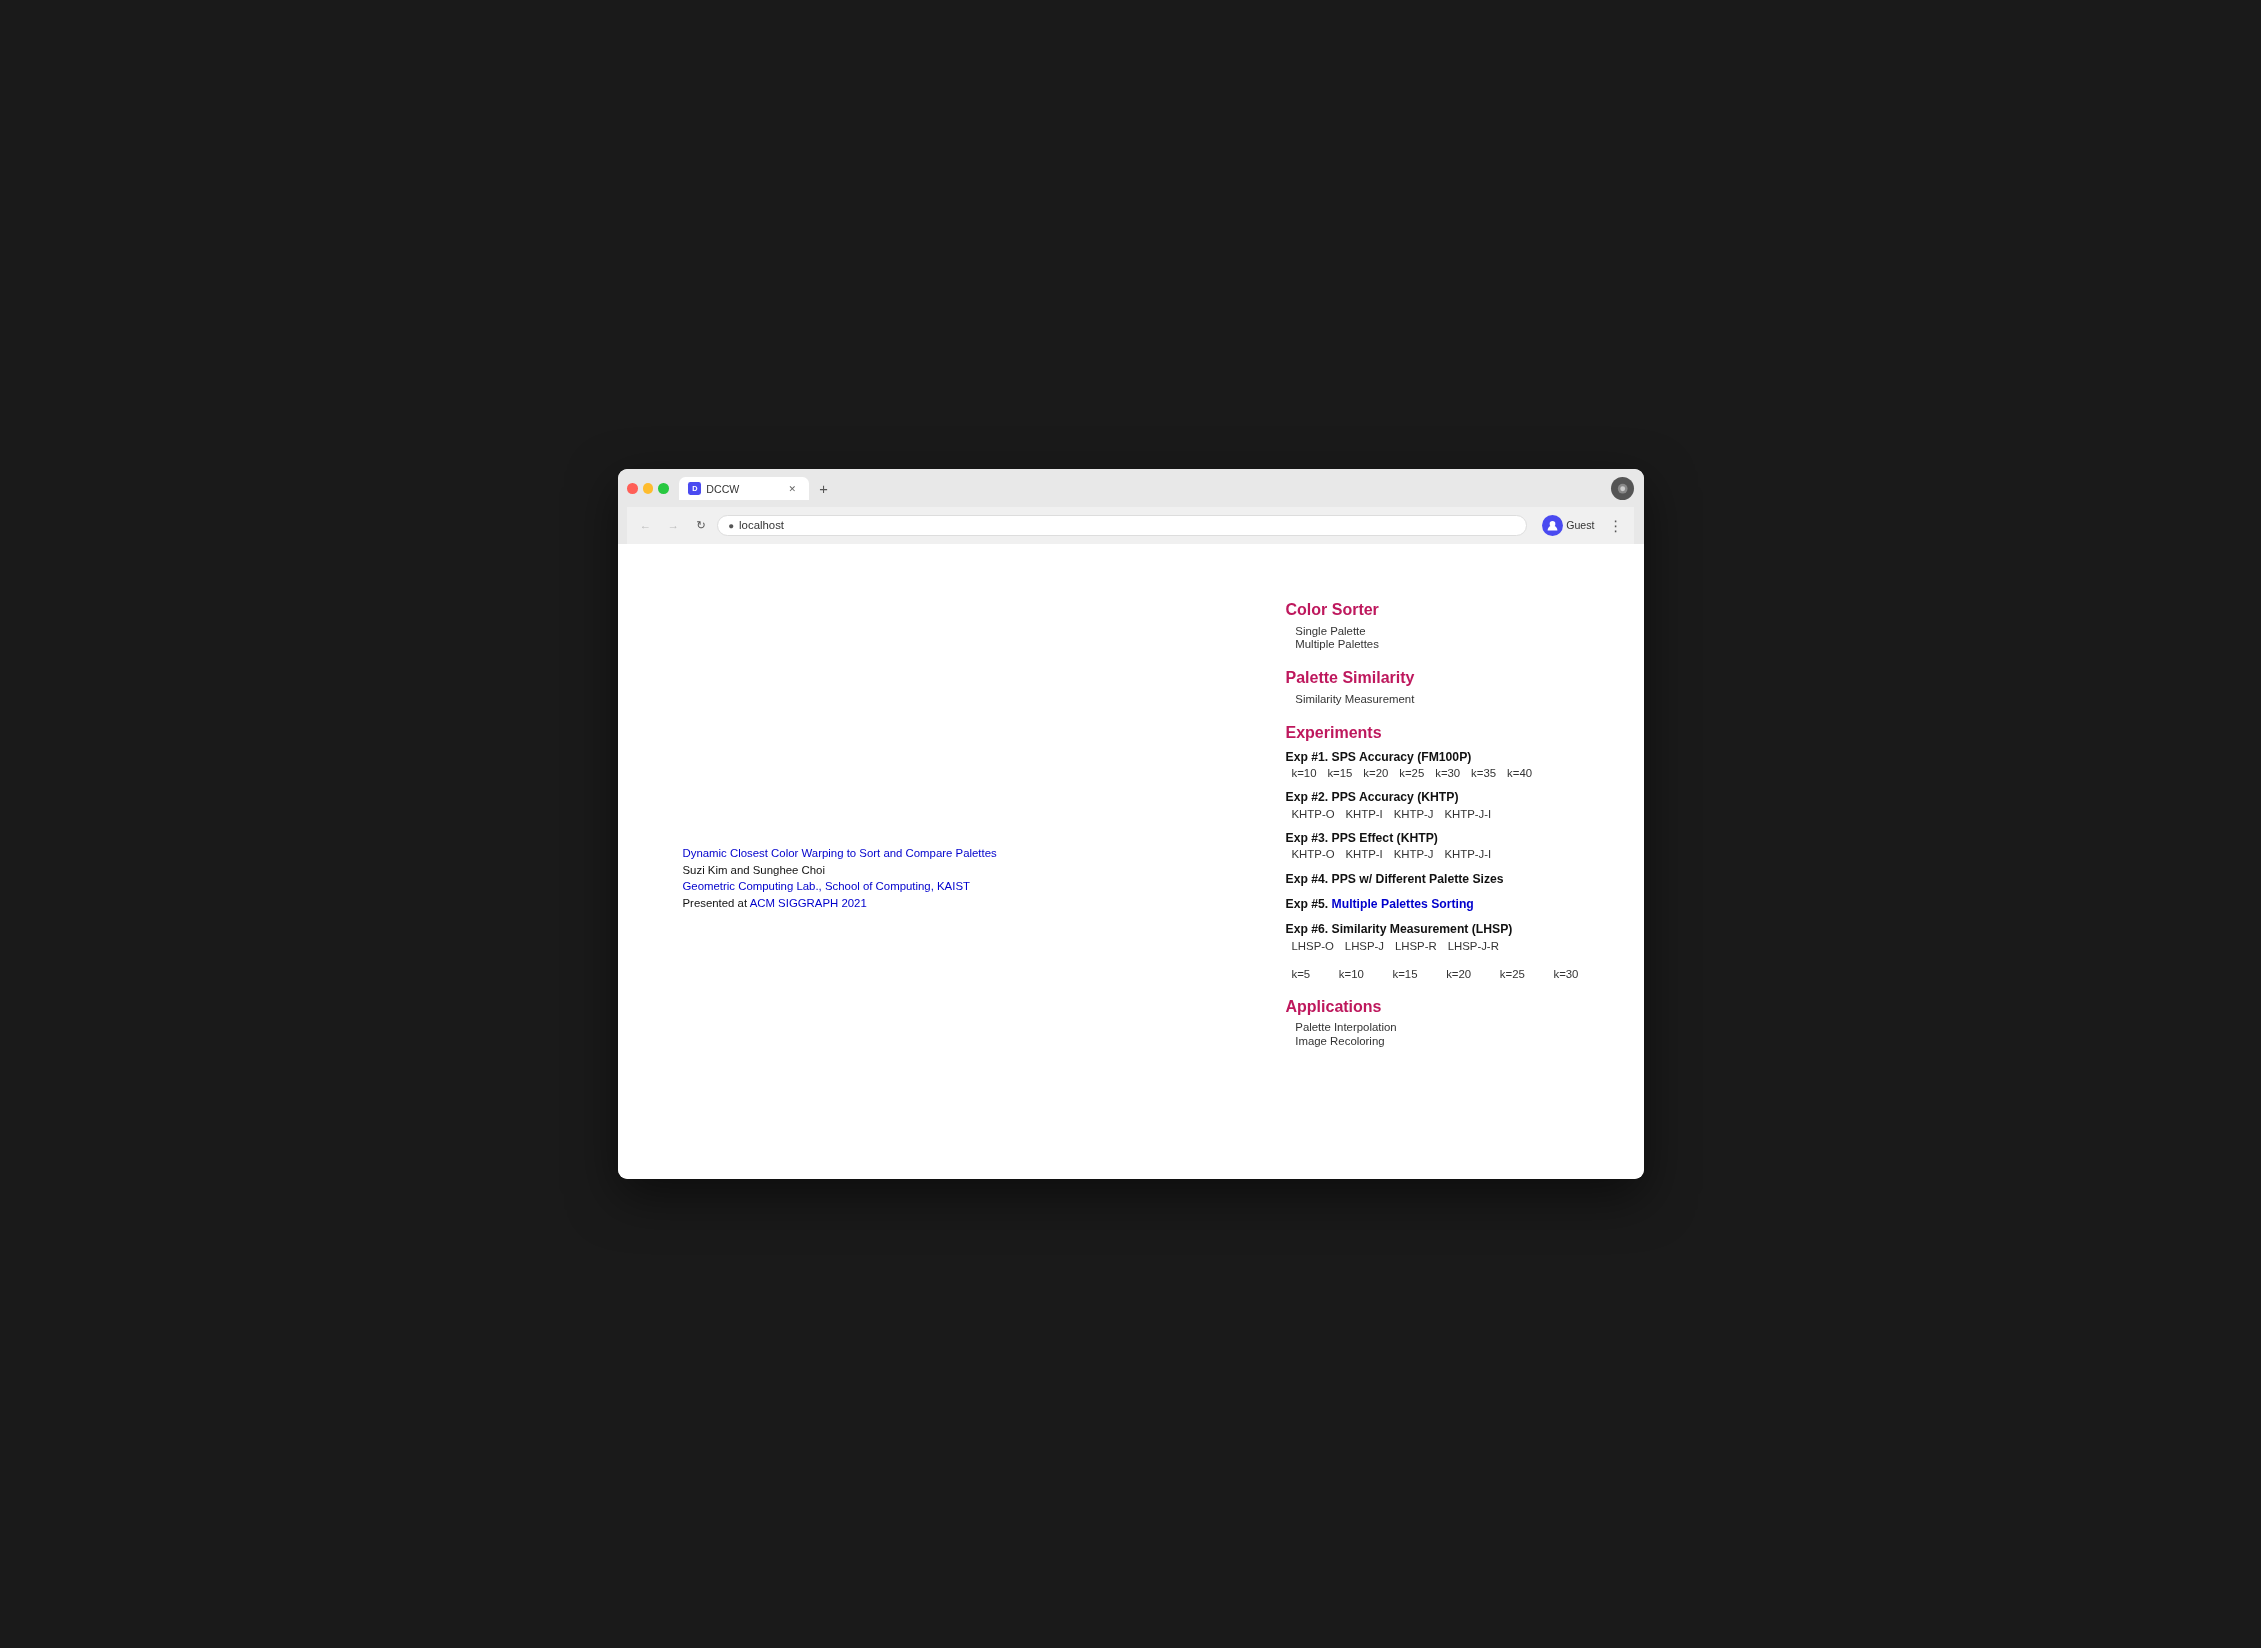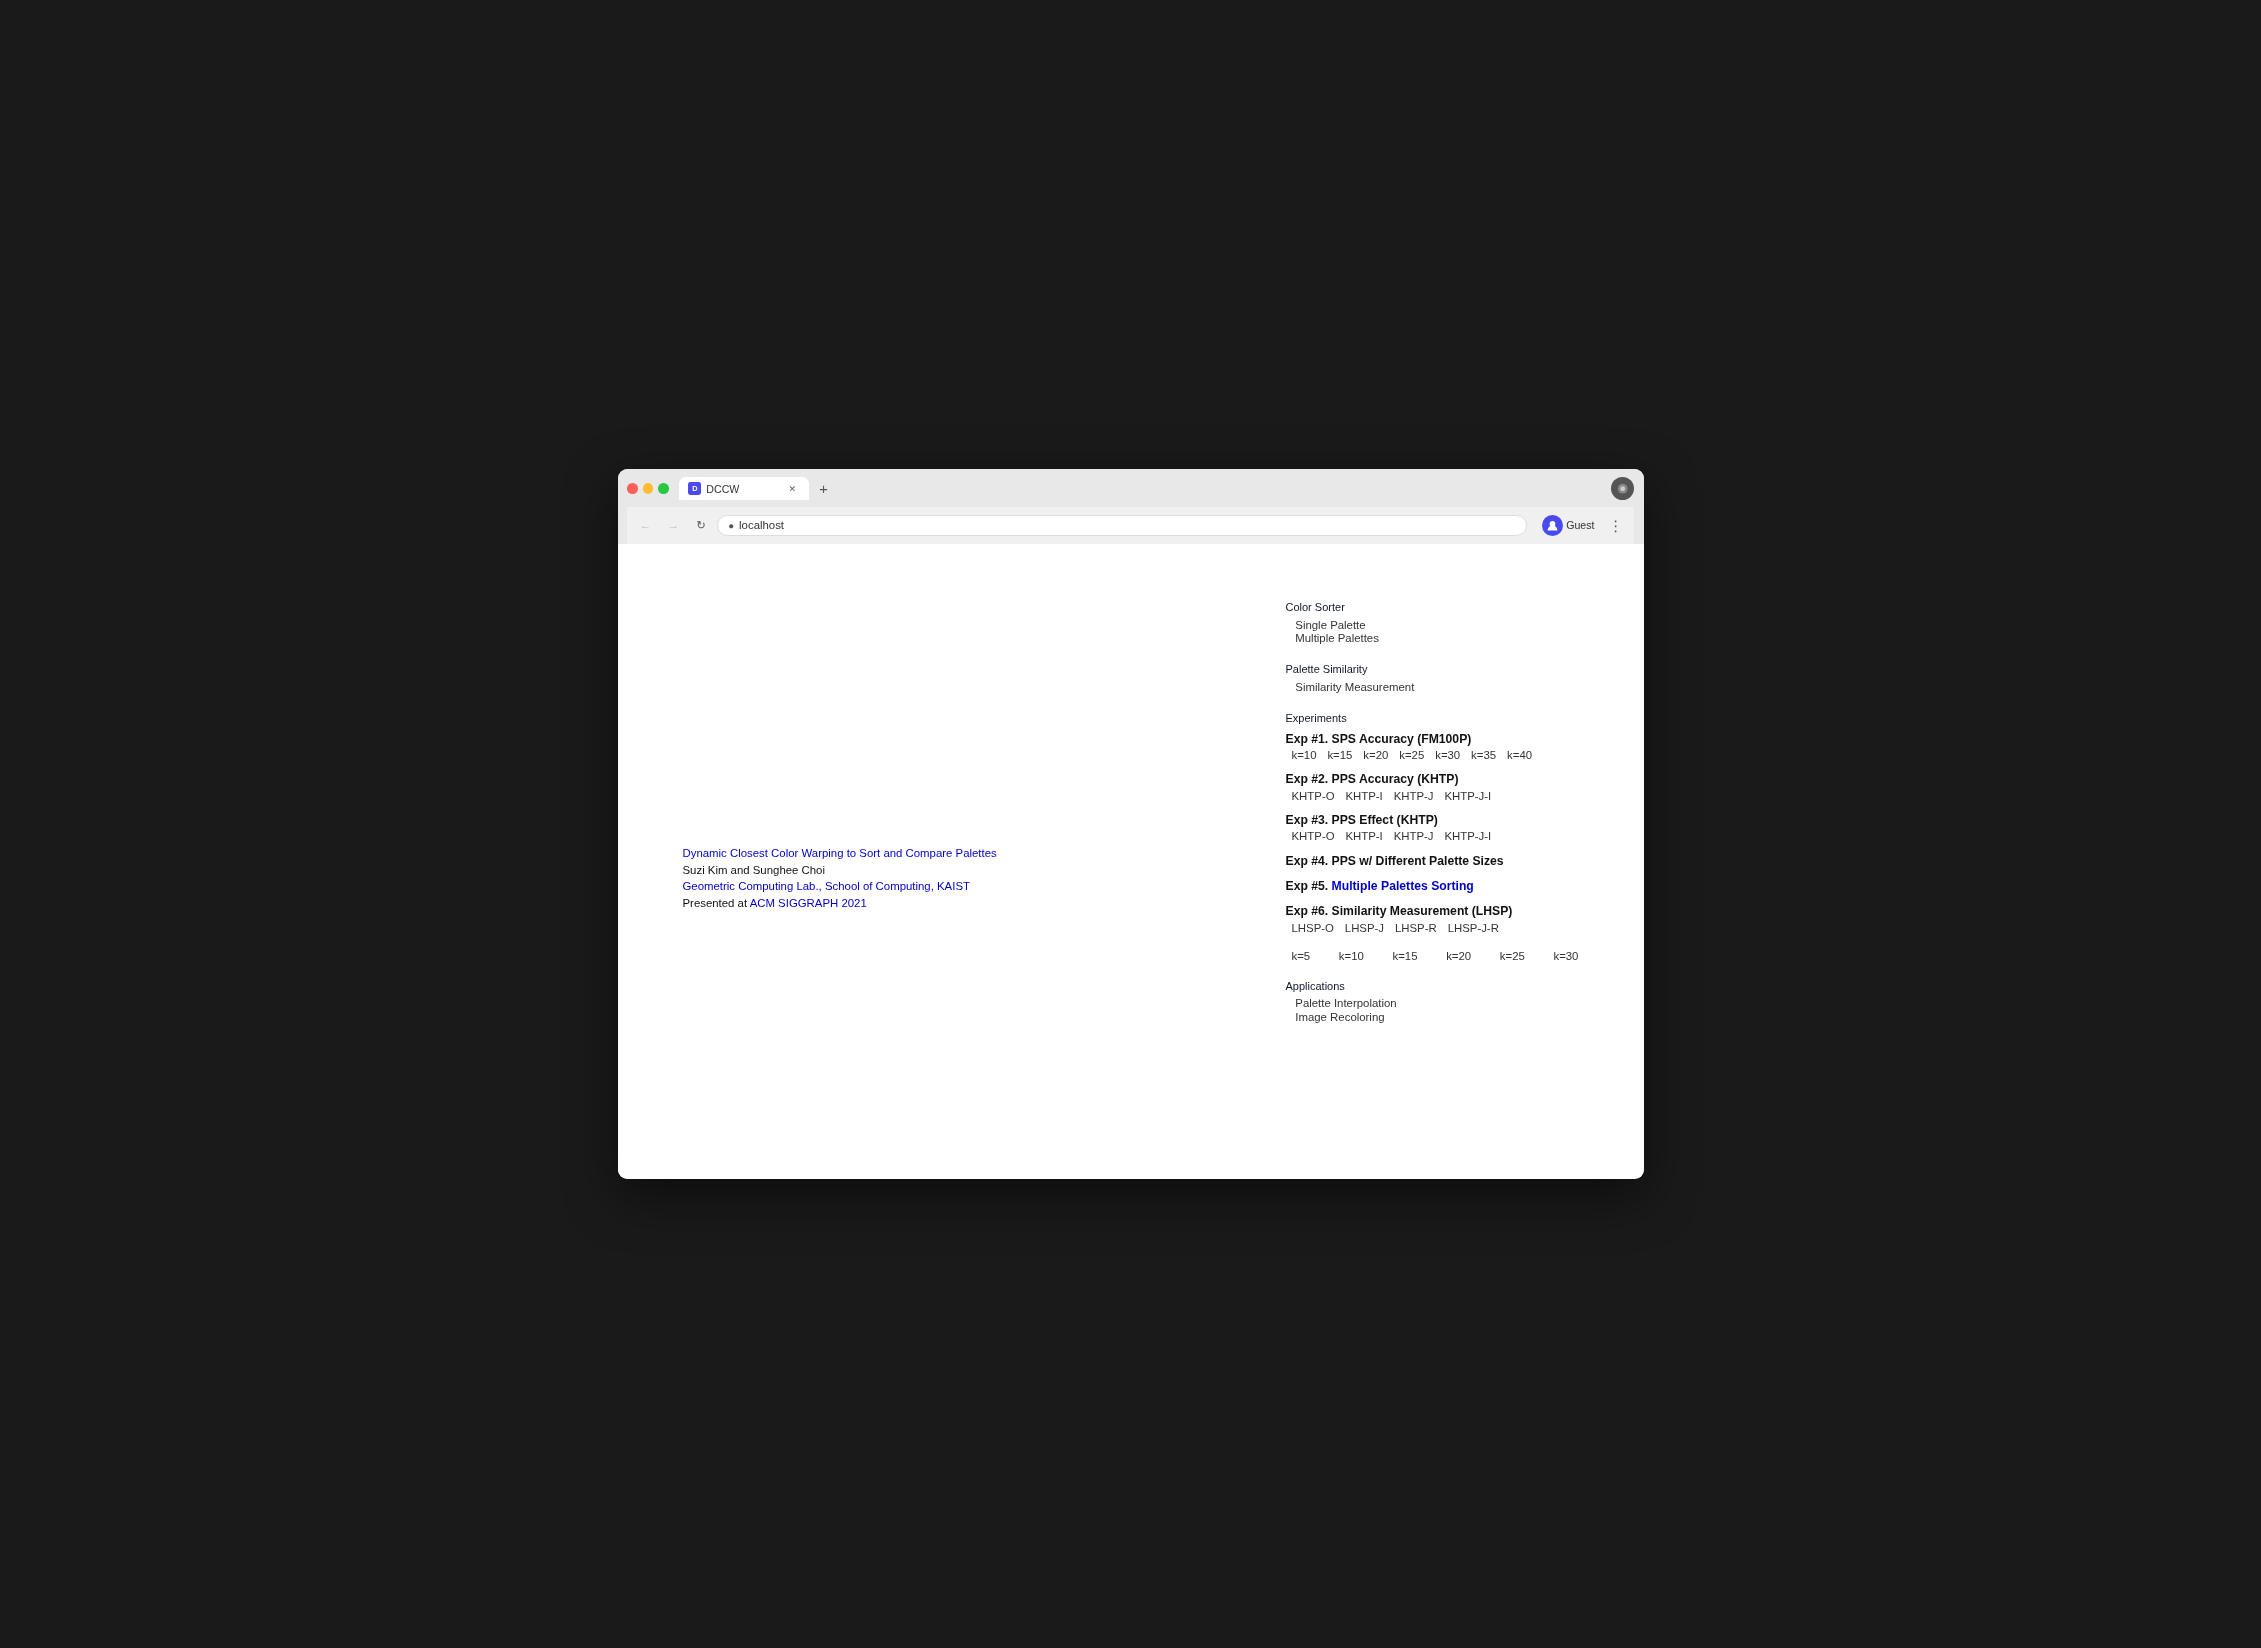--- a/index.html
+++ b/index.html
@@ -290,23 +290,23 @@
     .right-column {
       width: 293px;
       padding-top: 8.1px;
     }
 
     .nav-section {
       margin-bottom: 18px;
     }
 
     .nav-section-title {
-      font-size: 11px;
-      font-weight: normal;
-      color: #0f172a;
+      font-size: 16px;
+      font-weight: bold;
+      color: #be185d;
       margin-bottom: 4.9px;
     }
 
     .nav-link {
       font-size: 11.4px;
       color: #333;
       display: block;
       padding: 0.8px 0 0.8px 9.8px;
       cursor: pointer;
       text-decoration: none;

